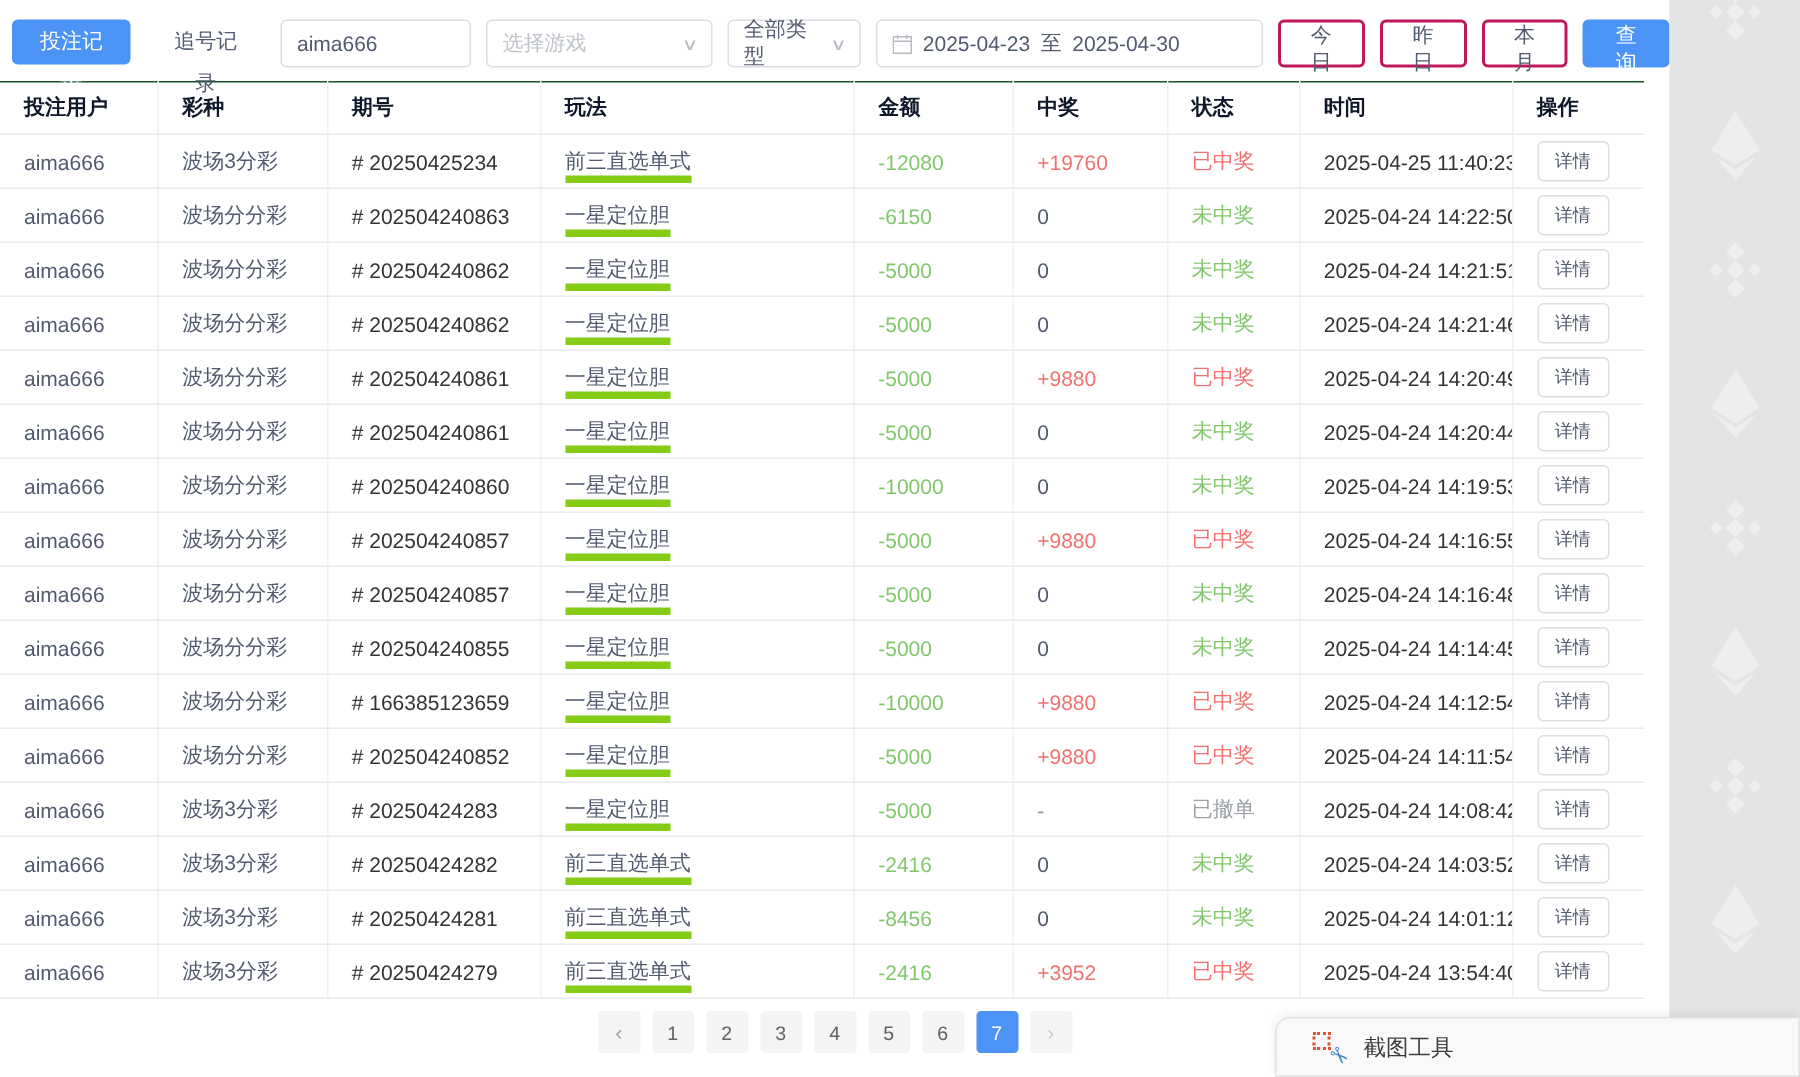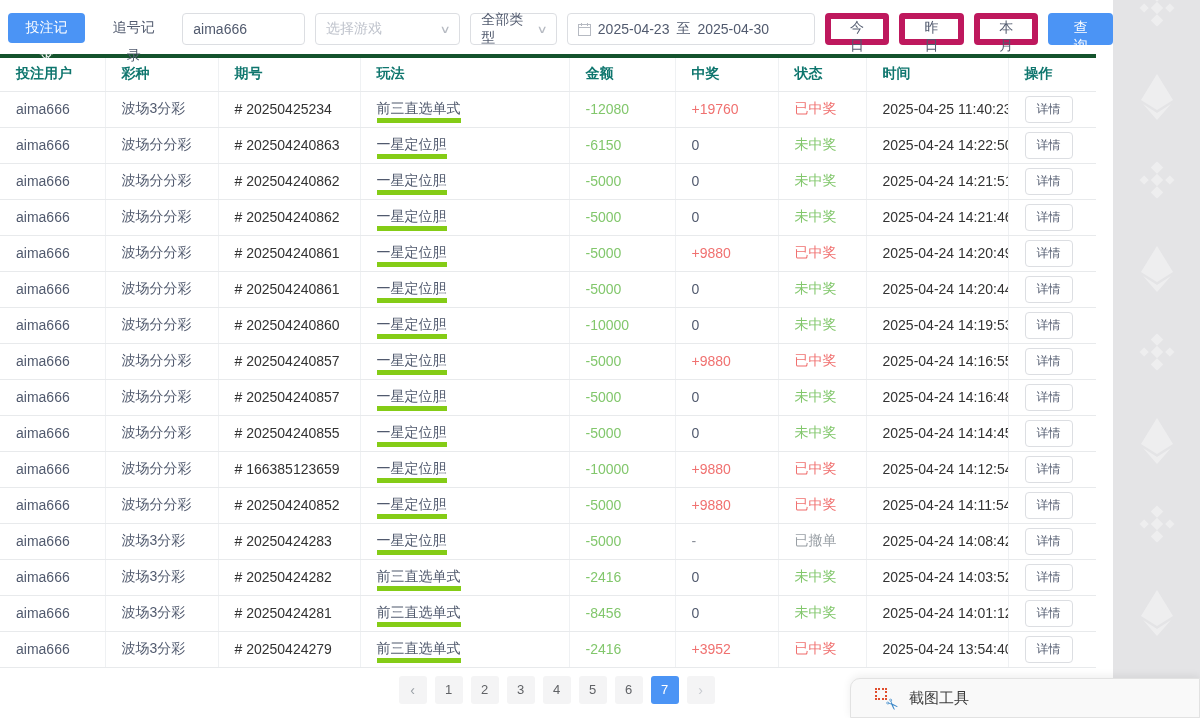--- a/index.html
+++ b/index.html
@@ -17,29 +17,29 @@
   .tbox { height:32px; border:1px solid #dcdee2; border-radius:4px; background:#fff;
           display:flex; align-items:center; padding:0 10px; color:#515a6e; }
   .input-box { width:128px; }
   .input-box input { border:none; outline:none; width:100%; font:inherit; color:#515a6e; background:transparent;}
   .select-box { justify-content:space-between; }
   .select-game { width:152px; color:#bfc3cc; }
   .select-type { width:90px; }
   .chevron { color:#b6bac2; font-size:11px; transform:scaleX(1.4); margin-left:6px; }
   .date-box { width:260px; gap:7px; }
   .date-box .cal { flex:0 0 auto; }
-  .btn { height:32px; padding:0 13px; border:6px solid #be185d; border-radius:4px; background:#fff;
+  .btn { height:32px; padding:0 13px; border:2px solid #be185d; border-radius:4px; background:#fff;
          color:#515a6e; font-size:14px; cursor:pointer; font-family:inherit;}
   .btn.primary { background:var(--accent); border-color:var(--accent); color:#fff; }
   
   table { border-collapse:collapse; table-layout:fixed; width:1096px; }
   th, td { border-bottom:1px solid #e8eaec; border-right:1px solid #eff1f3; text-align:left;
            padding:0 0 0 16px; overflow:hidden; white-space:nowrap; }
   th:last-child, td:last-child { border-right:none; }
-  thead th { border-top:4px solid #14532d; height:35px; color:#0f766e; font-size:14px; font-weight:bold; background:#fff; }
+  thead th { border-top:1px solid #14532d; height:35px; color:#0f172a; font-size:14px; font-weight:bold; background:#fff; }
   tbody td { height:36px; font-size:14px; color:#515a6e; }
   td.c-period, td.c-time { color:#333;margin-left:16px; }
   .play-u { border-bottom:5px solid #84cc16; padding-bottom:2px; }
   .amt { color:var(--green); }
   .win-plus { color:var(--red); }
   .win-zero { color:#515a6e; }
   .win-dash { color:#8a8f99; }
   .st-won { color:var(--red); }
   .st-lost { color:var(--green); }
   .st-cancelled { color:#9aa0a6; }

